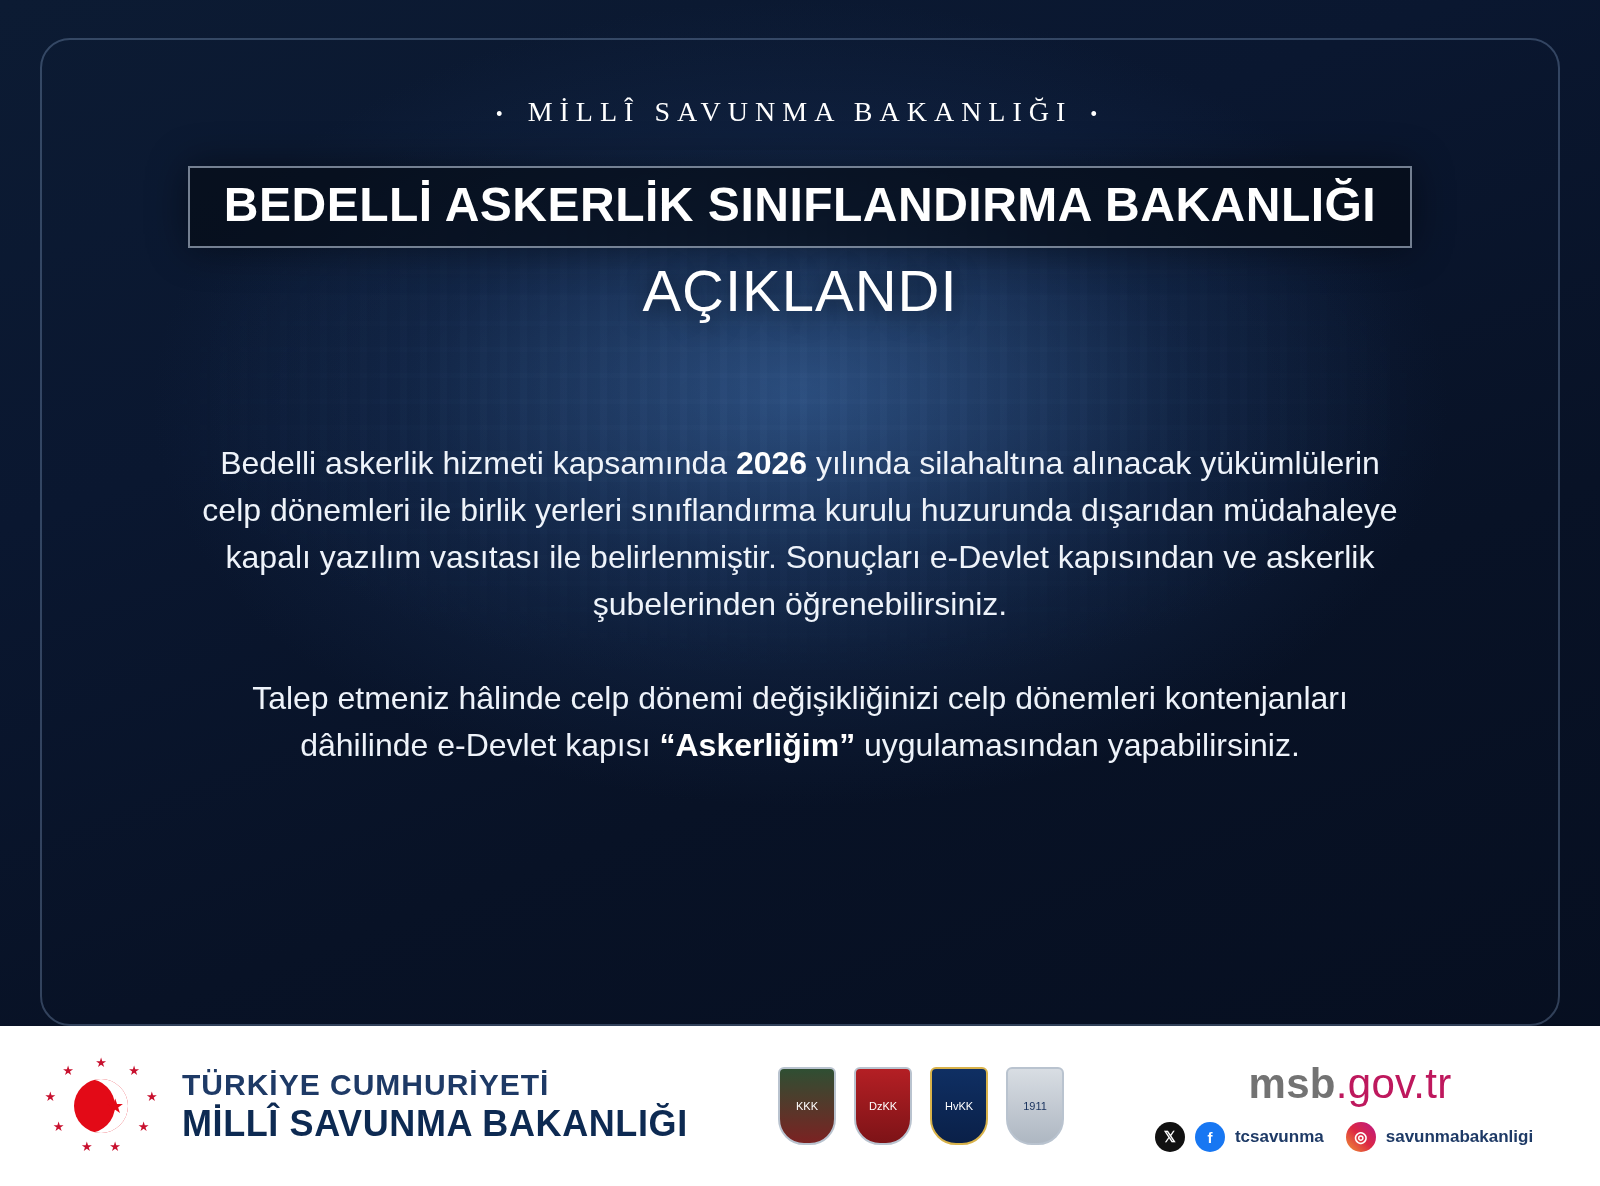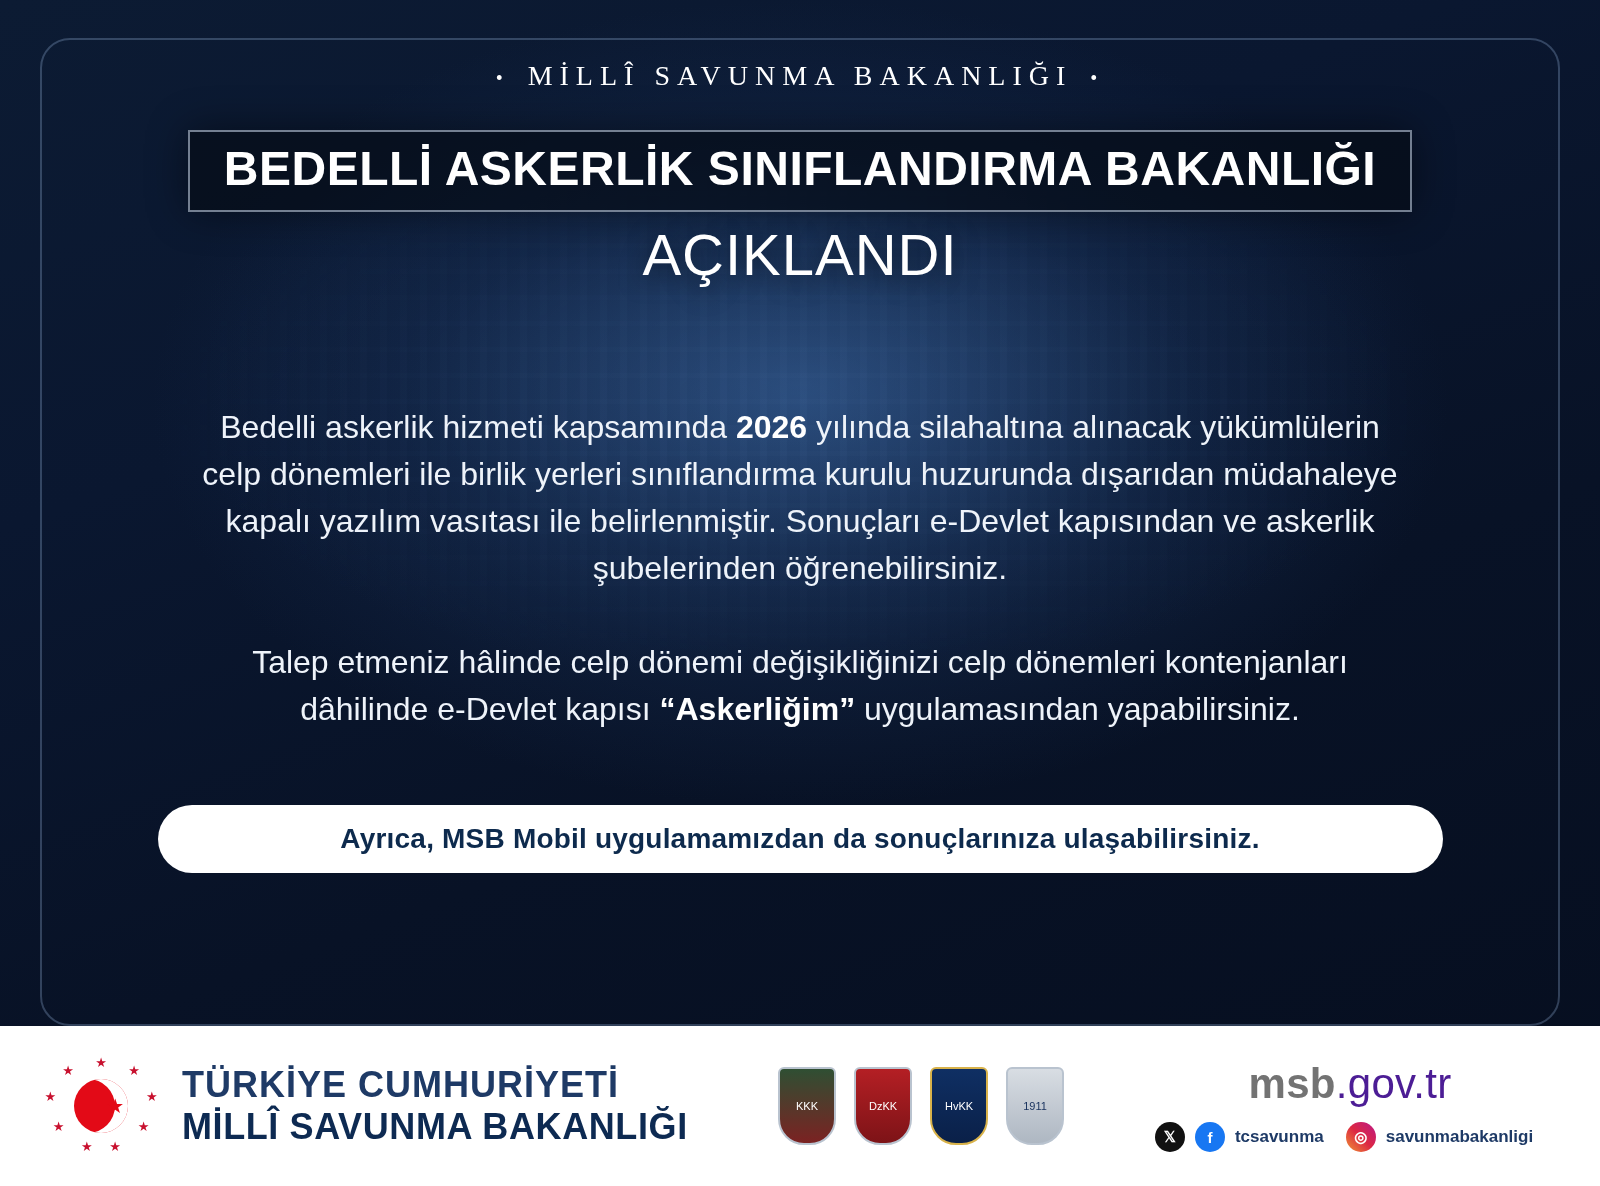--- a/index.html
+++ b/index.html
@@ -56,21 +56,21 @@
     right: 40px;
     bottom: 160px;
     border: 2px solid rgba(150,180,220,0.30);
     border-radius: 30px;
     pointer-events: none;
   }
 
   .content {
     position: absolute;
     left: 0; right: 0; top: 0;
-    padding-top: 60px;
+    padding-top: 96px;
     text-align: center;
   }
 
   .ministry-line {
     color: #ffffff;
     font-size: 28px;
     letter-spacing: 7px;
     font-family: "Liberation Serif", serif;
     font-weight: 400;
     margin-bottom: 38px;
@@ -190,21 +190,21 @@
     transform: translate(-50%,-50%);
   }
 
   .ministry-block {
     margin-left: 22px;
     line-height: 1.05;
     text-align: left;
   }
   .ministry-block .l1 {
     color: #1e3a66;
-    font-size: 36px;
+    font-size: 30px;
     font-weight: bold;
     letter-spacing: 1px;
   }
   .ministry-block .l2 {
     color: #0d2a52;
     font-size: 36px;
     font-weight: bold;
     letter-spacing: 0.6px;
     margin-top: 4px;
   }
@@ -235,21 +235,21 @@
   .badge.b3 { background: linear-gradient(#0f2f63, #0a2048); border-color: #d8b24a; }
   .badge.b4 { background: linear-gradient(#d8dde3, #aeb7c2); color: #16305c; }
 
   .msb-url {
     font-size: 42px;
     font-weight: bold;
     color: #0d2a52;
     letter-spacing: 0.3px;
   }
   .msb-url .red { color: #737373; }
-  .msb-url .light { font-weight: normal; color: #4c1d95; }
+  .msb-url .light { font-weight: normal; color: #be185d; }
 
   .socials {
     margin-top: 14px;
     display: flex;
     align-items: center;
     gap: 10px;
     color: #1e3a66;
     font-size: 17px;
     font-weight: bold;
   }
@@ -288,21 +288,20 @@
       <h1>BEDELLİ ASKERLİK SINIFLANDIRMA BAKANLIĞI</h1>
     </div>
 
     <div class="subhead">AÇIKLANDI</div>
 
     <div class="body-text">
       <p><span>Bedelli askerlik hizmeti kapsamında </span><b>2026</b><span> yılında silahaltına alınacak yükümlülerin celp dönemleri ile birlik yerleri sınıflandırma kurulu huzurunda dışarıdan müdahaleye kapalı yazılım vasıtası ile belirlenmiştir. Sonuçları e-Devlet kapısından ve askerlik şubelerinden öğrenebilirsiniz.</span></p>
       <p><span>Talep etmeniz hâlinde celp dönemi değişikliğinizi celp dönemleri kontenjanları dâhilinde e-Devlet kapısı </span><b>“Askerliğim”</b><span> uygulamasından yapabilirsiniz.</span></p>
     </div>
 
-    <div class="pill">Ayrıca, MSB Mobil uygulamamızdan da sonuçlarınıza ulaşabilirsiniz.</div>
   </div>
 
   <div class="footer">
     <div class="footer-left">
 
       <div class="emblem">
         <div class="crescent"></div>
         <div class="center-star">★</div>
         <div class="ring-star" style="left:50%;top:6%">★</div>
         <div class="ring-star" style="left:78%;top:14%">★</div>

